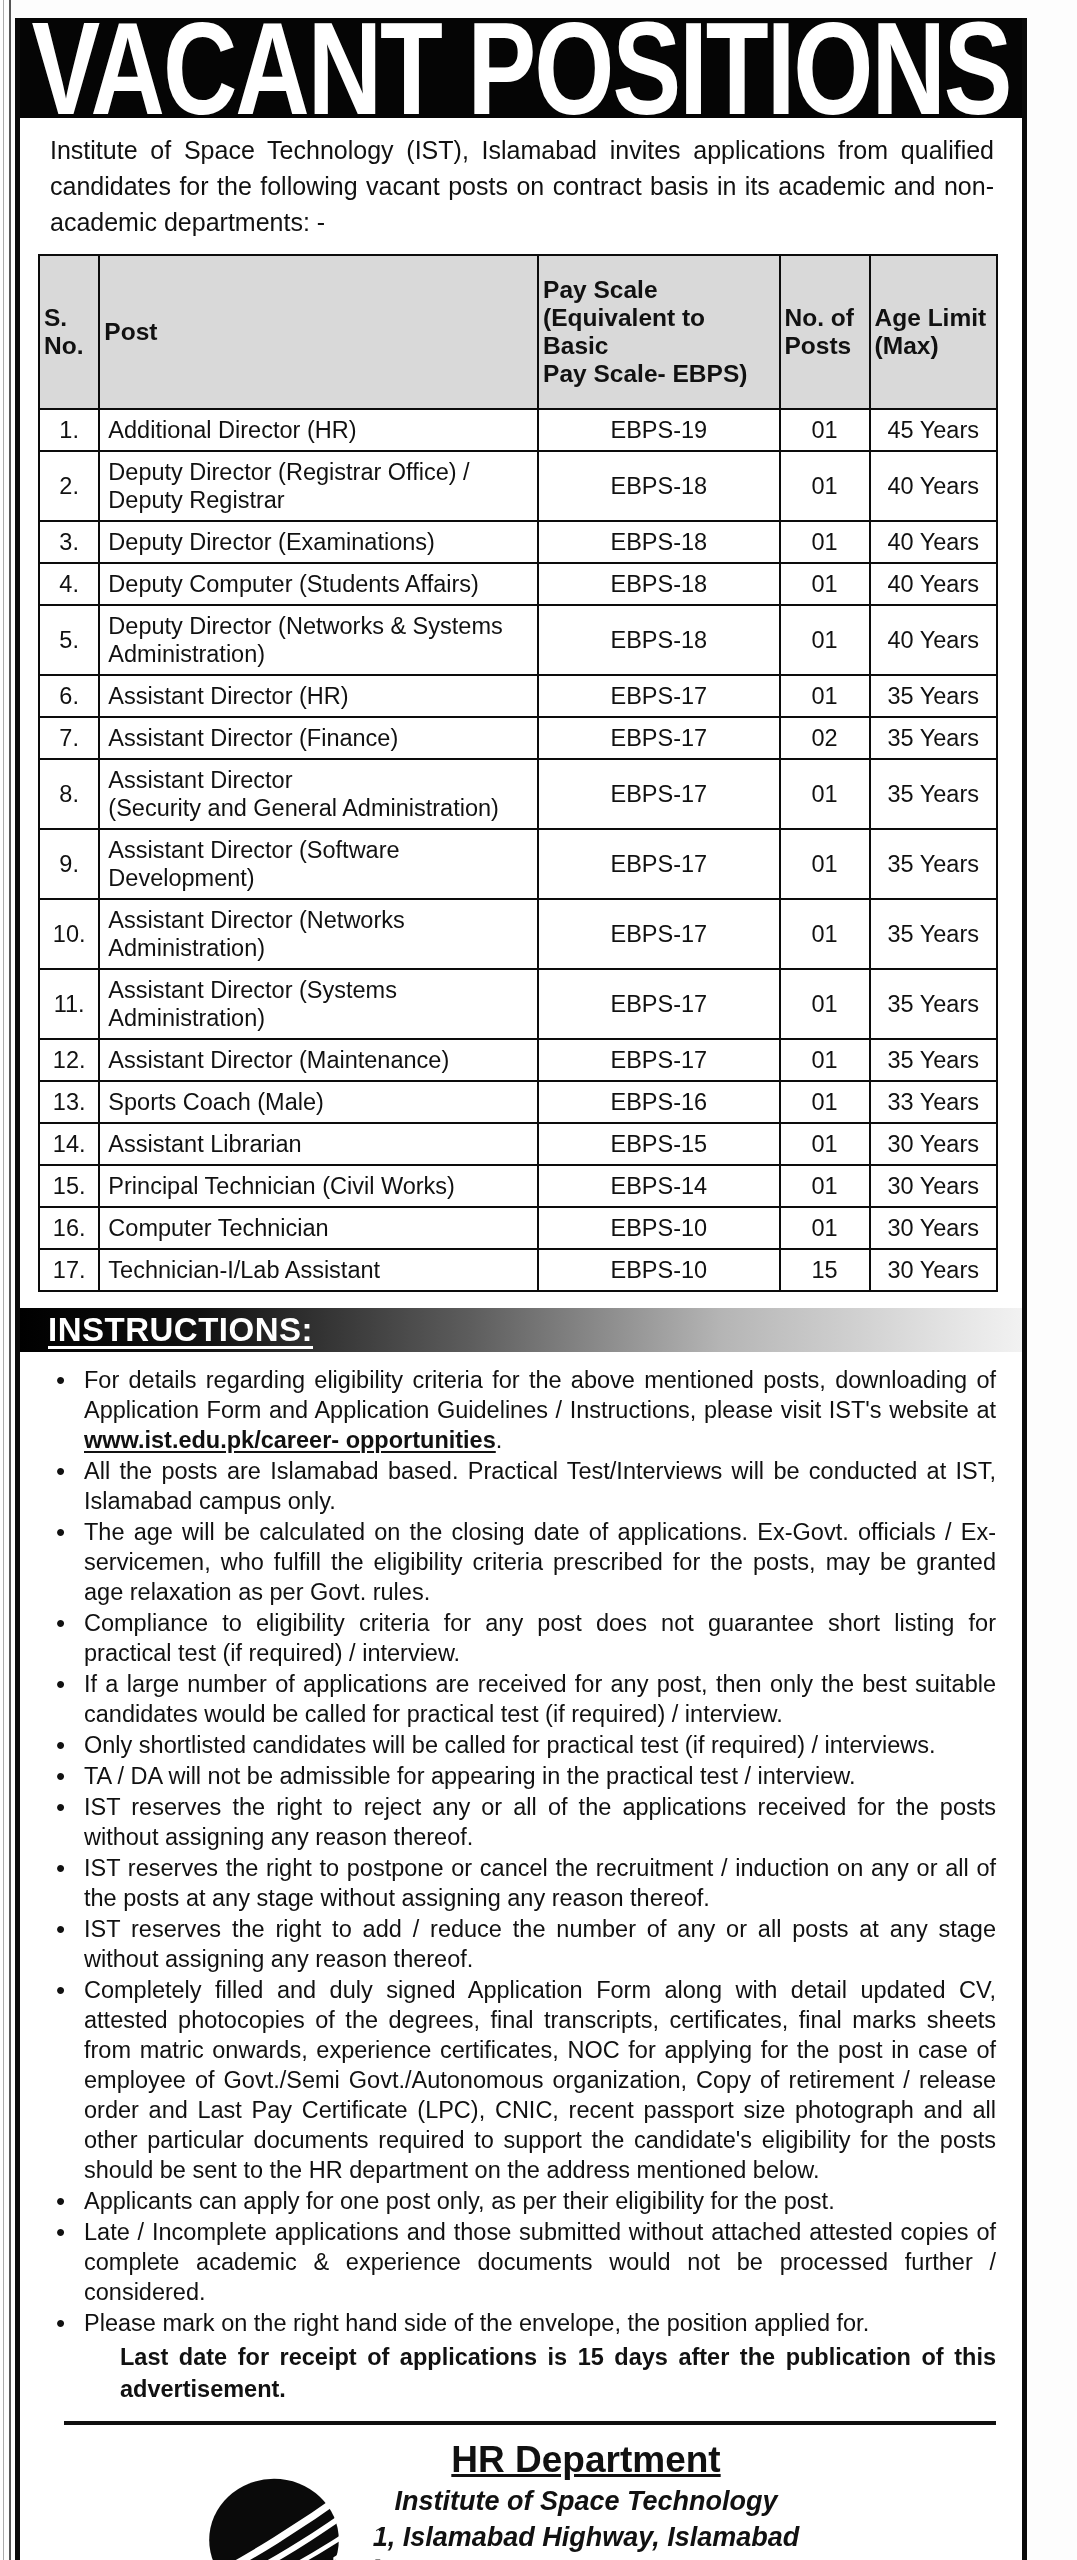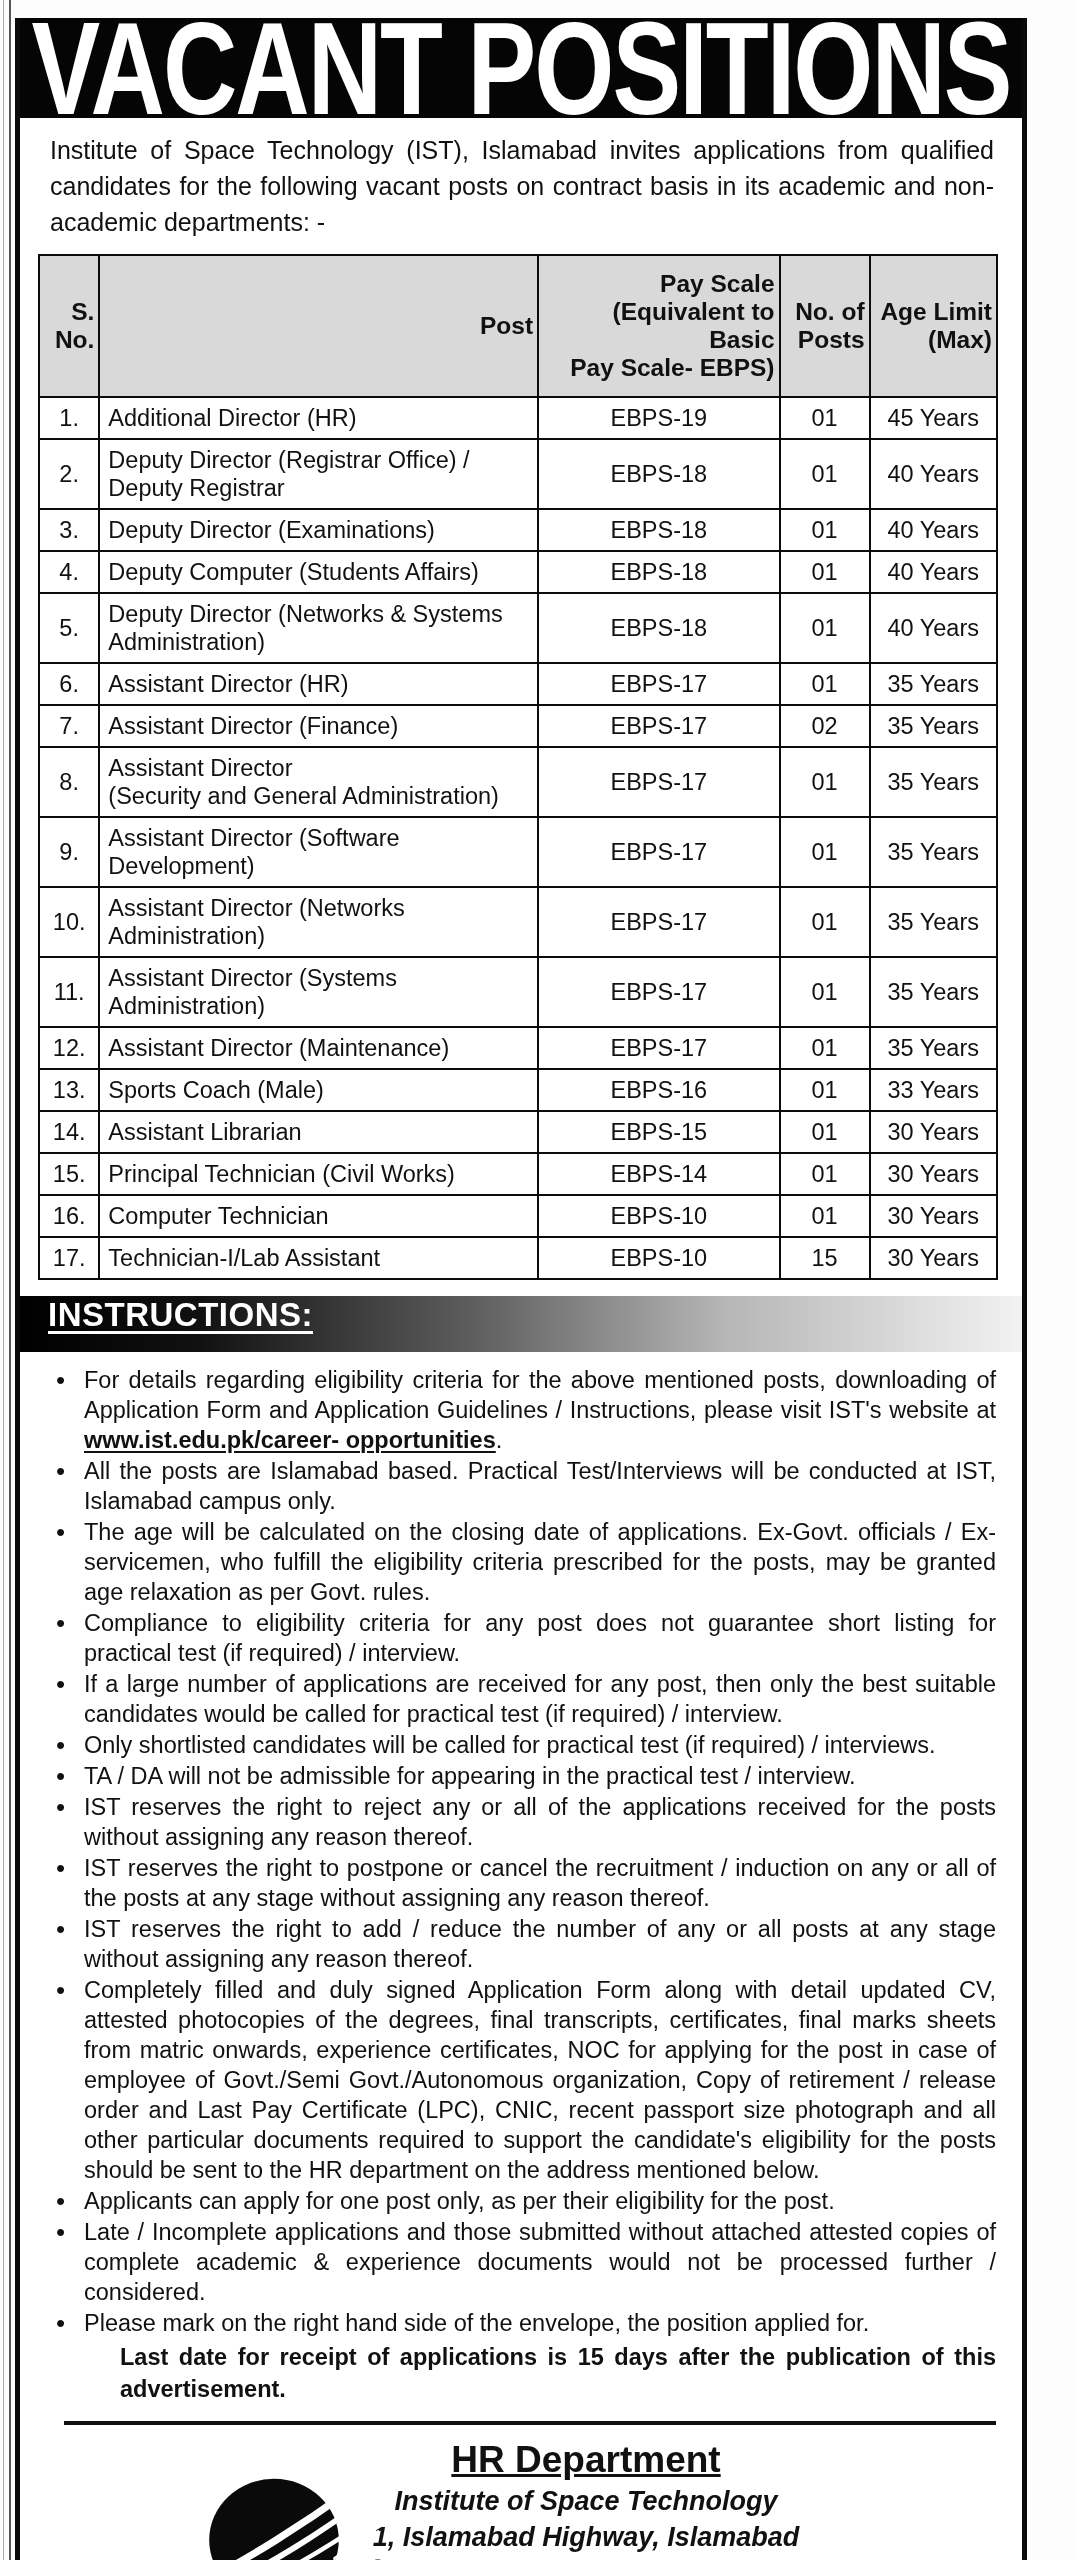--- a/index.html
+++ b/index.html
@@ -62,39 +62,39 @@
   }
   table.positions th, table.positions td {
     border: 2.5px solid #0c0c0c;
     padding: 6px 8px;
     vertical-align: middle;
   }
   table.positions th {
     background: #d9d9d9;
     font-weight: bold;
     font-size: 24.5px;
-    text-align: right;
-    padding: 14px 4px;
+    text-align: left;
+    padding: 20px 4px;
   }
   .col-sno  { width: 6.3%; }
   .col-post { width: 45.8%; }
   .col-pay  { width: 25.2%; }
   .col-num  { width: 9.4%; }
   .col-age  { width: 13.3%; }
   td.c-sno  { text-align: center; }
   td.c-post { text-align: left; padding-left: 14px; }
   td.c-pay, td.c-num, td.c-age { text-align: center; margin-left: 36px; }
   .pre { white-space: pre-line; }
 
   .instr-bar {
     margin: 16px 0 10px 0;
-    height: 56px;
+    height: 44px;
     background: linear-gradient(90deg, #000000 0%, #111111 18%, #5d5d5d 45%, #b5b5b5 70%, #f2f2f2 100%);
     display: flex;
-    align-items: flex-start;
+    align-items: center;
     padding-left: 28px;
   }
   .instr-bar span {
     color: #ffffff;
     font-weight: bold;
     font-size: 33px;
     letter-spacing: 0.5px;
     text-decoration: underline;
     text-underline-offset: 5px;
     text-decoration-thickness: 3px;

